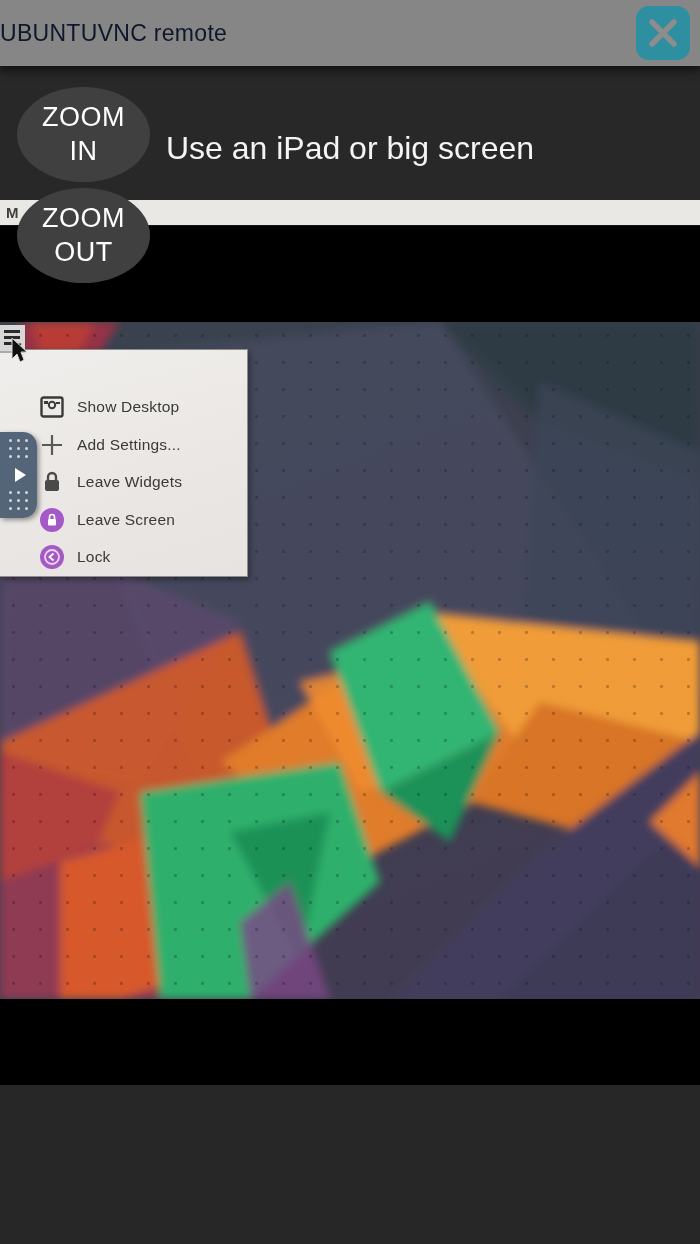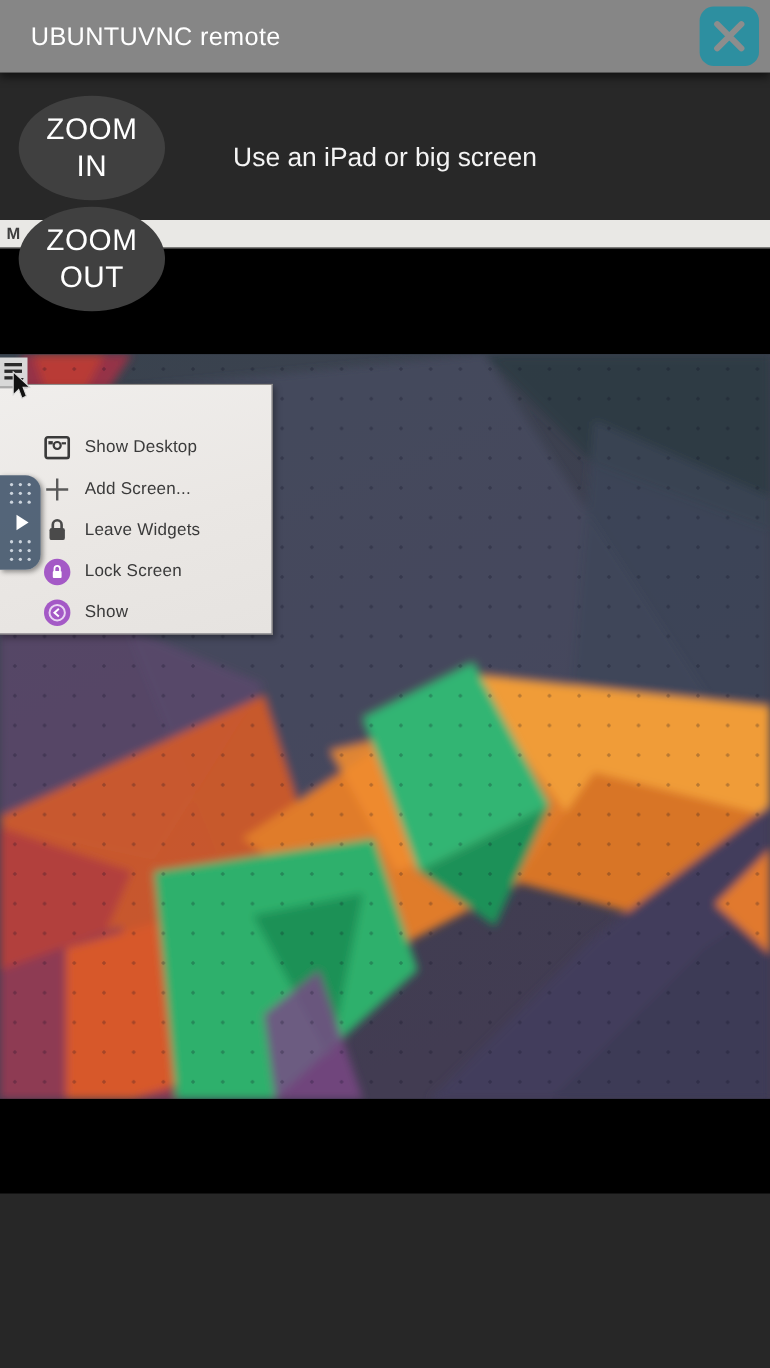--- a/index.html
+++ b/index.html
@@ -2,28 +2,28 @@
 <html><head>
 <meta charset="utf-8">
 <style>
   html,body{margin:0;padding:0;background:#000;}
   .stage{position:relative;width:700px;height:1244px;overflow:hidden;
          font-family:"Liberation Sans",sans-serif;background:#000;}
 
   
   .titlebar{position:absolute;left:0;top:0;width:700px;height:66px;background:#868686;
             box-shadow:0 5px 8px rgba(0,0,0,.55);z-index:40;display:flex;align-items:center;}
-  .titlebar .title{color:#ffffff;font-size:23px;padding-left:28px;letter-spacing:.3px;}
+  .titlebar .title{color:#0f172a;font-size:23px;padding-left:0;letter-spacing:.3px;}
   .close-btn{position:absolute;right:10px;top:6px;width:54px;height:54px;background:#2d8fa0;
              border-radius:13px;display:flex;align-items:center;justify-content:center;cursor:pointer;}
 
   
   .control-zone{position:absolute;left:0;top:66px;width:700px;height:134px;background:#282828;}
   .hint{position:absolute;left:0;top:130px;width:700px;text-align:center;color:#f4f4f4;
-        font-size:24px;z-index:30;}
+        font-size:32px;z-index:30;}
 
   
   .menu-strip{position:absolute;left:0;top:200px;width:700px;height:25px;background:#e9e8e5;
               border-bottom:1px solid #111;z-index:10;display:flex;align-items:center;}
   .menu-strip span{font-size:15px;font-weight:bold;color:#3f3f3f;padding-left:6px;}
 
   
   .zoom-btn{position:absolute;left:17px;width:133px;height:95px;border-radius:50%;
             background:#404040;color:#fff;font-size:27px;line-height:1.25;text-align:center;
             display:flex;align-items:center;justify-content:center;white-space:pre-line;
@@ -149,21 +149,21 @@
         </span>
         <span class="lbl">Show Desktop</span>
       </div>
 
       <div class="ctx-item">
         <span class="ico">
           <svg width="24" height="24" viewBox="0 0 24 24">
               <path d="M12 2 V22 M2 12 H22" stroke="#5a5a5a" stroke-width="2.2" fill="none"></path>
             </svg>
         </span>
-        <span class="lbl">Add Screen...</span>
+        <span class="lbl">Add Settings...</span>
       </div>
 
 
       <div class="ctx-item">
         <span class="ico">
           <svg width="22" height="24" viewBox="0 0 22 24">
               <rect x="4" y="10" width="14" height="11" rx="2" fill="#4a4a4a"></rect>
               <path d="M7 10 V7 a4 4 0 0 1 8 0 V10" fill="none" stroke="#4a4a4a" stroke-width="2.4"></path>
             </svg>
         </span>
@@ -172,32 +172,32 @@
 
 
       <div class="ctx-item">
         <span class="ico">
           <svg width="26" height="26" viewBox="0 0 26 26">
               <circle cx="13" cy="13" r="12" fill="#a459c6"></circle>
               <rect x="9" y="12" width="8" height="6.5" rx="1" fill="#fff"></rect>
               <path d="M10.5 12 V10 a2.5 2.5 0 0 1 5 0 V12" fill="none" stroke="#fff" stroke-width="1.6"></path>
             </svg>
         </span>
-        <span class="lbl">Lock Screen</span>
+        <span class="lbl">Leave Screen</span>
       </div>
 
       <div class="ctx-item">
         <span class="ico">
           <svg width="26" height="26" viewBox="0 0 26 26">
               <circle cx="13" cy="13" r="12" fill="#a459c6"></circle>
               <circle cx="13" cy="13" r="7" fill="none" stroke="#e9d5f2" stroke-width="1.8"></circle>
               <path d="M14.5 9.5 L10.5 13 L14.5 16.5" fill="none" stroke="#fff" stroke-width="1.8"></path>
             </svg>
         </span>
-        <span class="lbl">Show</span>
+        <span class="lbl">Lock</span>
       </div>
     </div>
 
     <div class="handle">
       <span class="dotgrid">
         <i></i>
           <i></i>
           <i></i>
           <i></i>
           <i></i>

